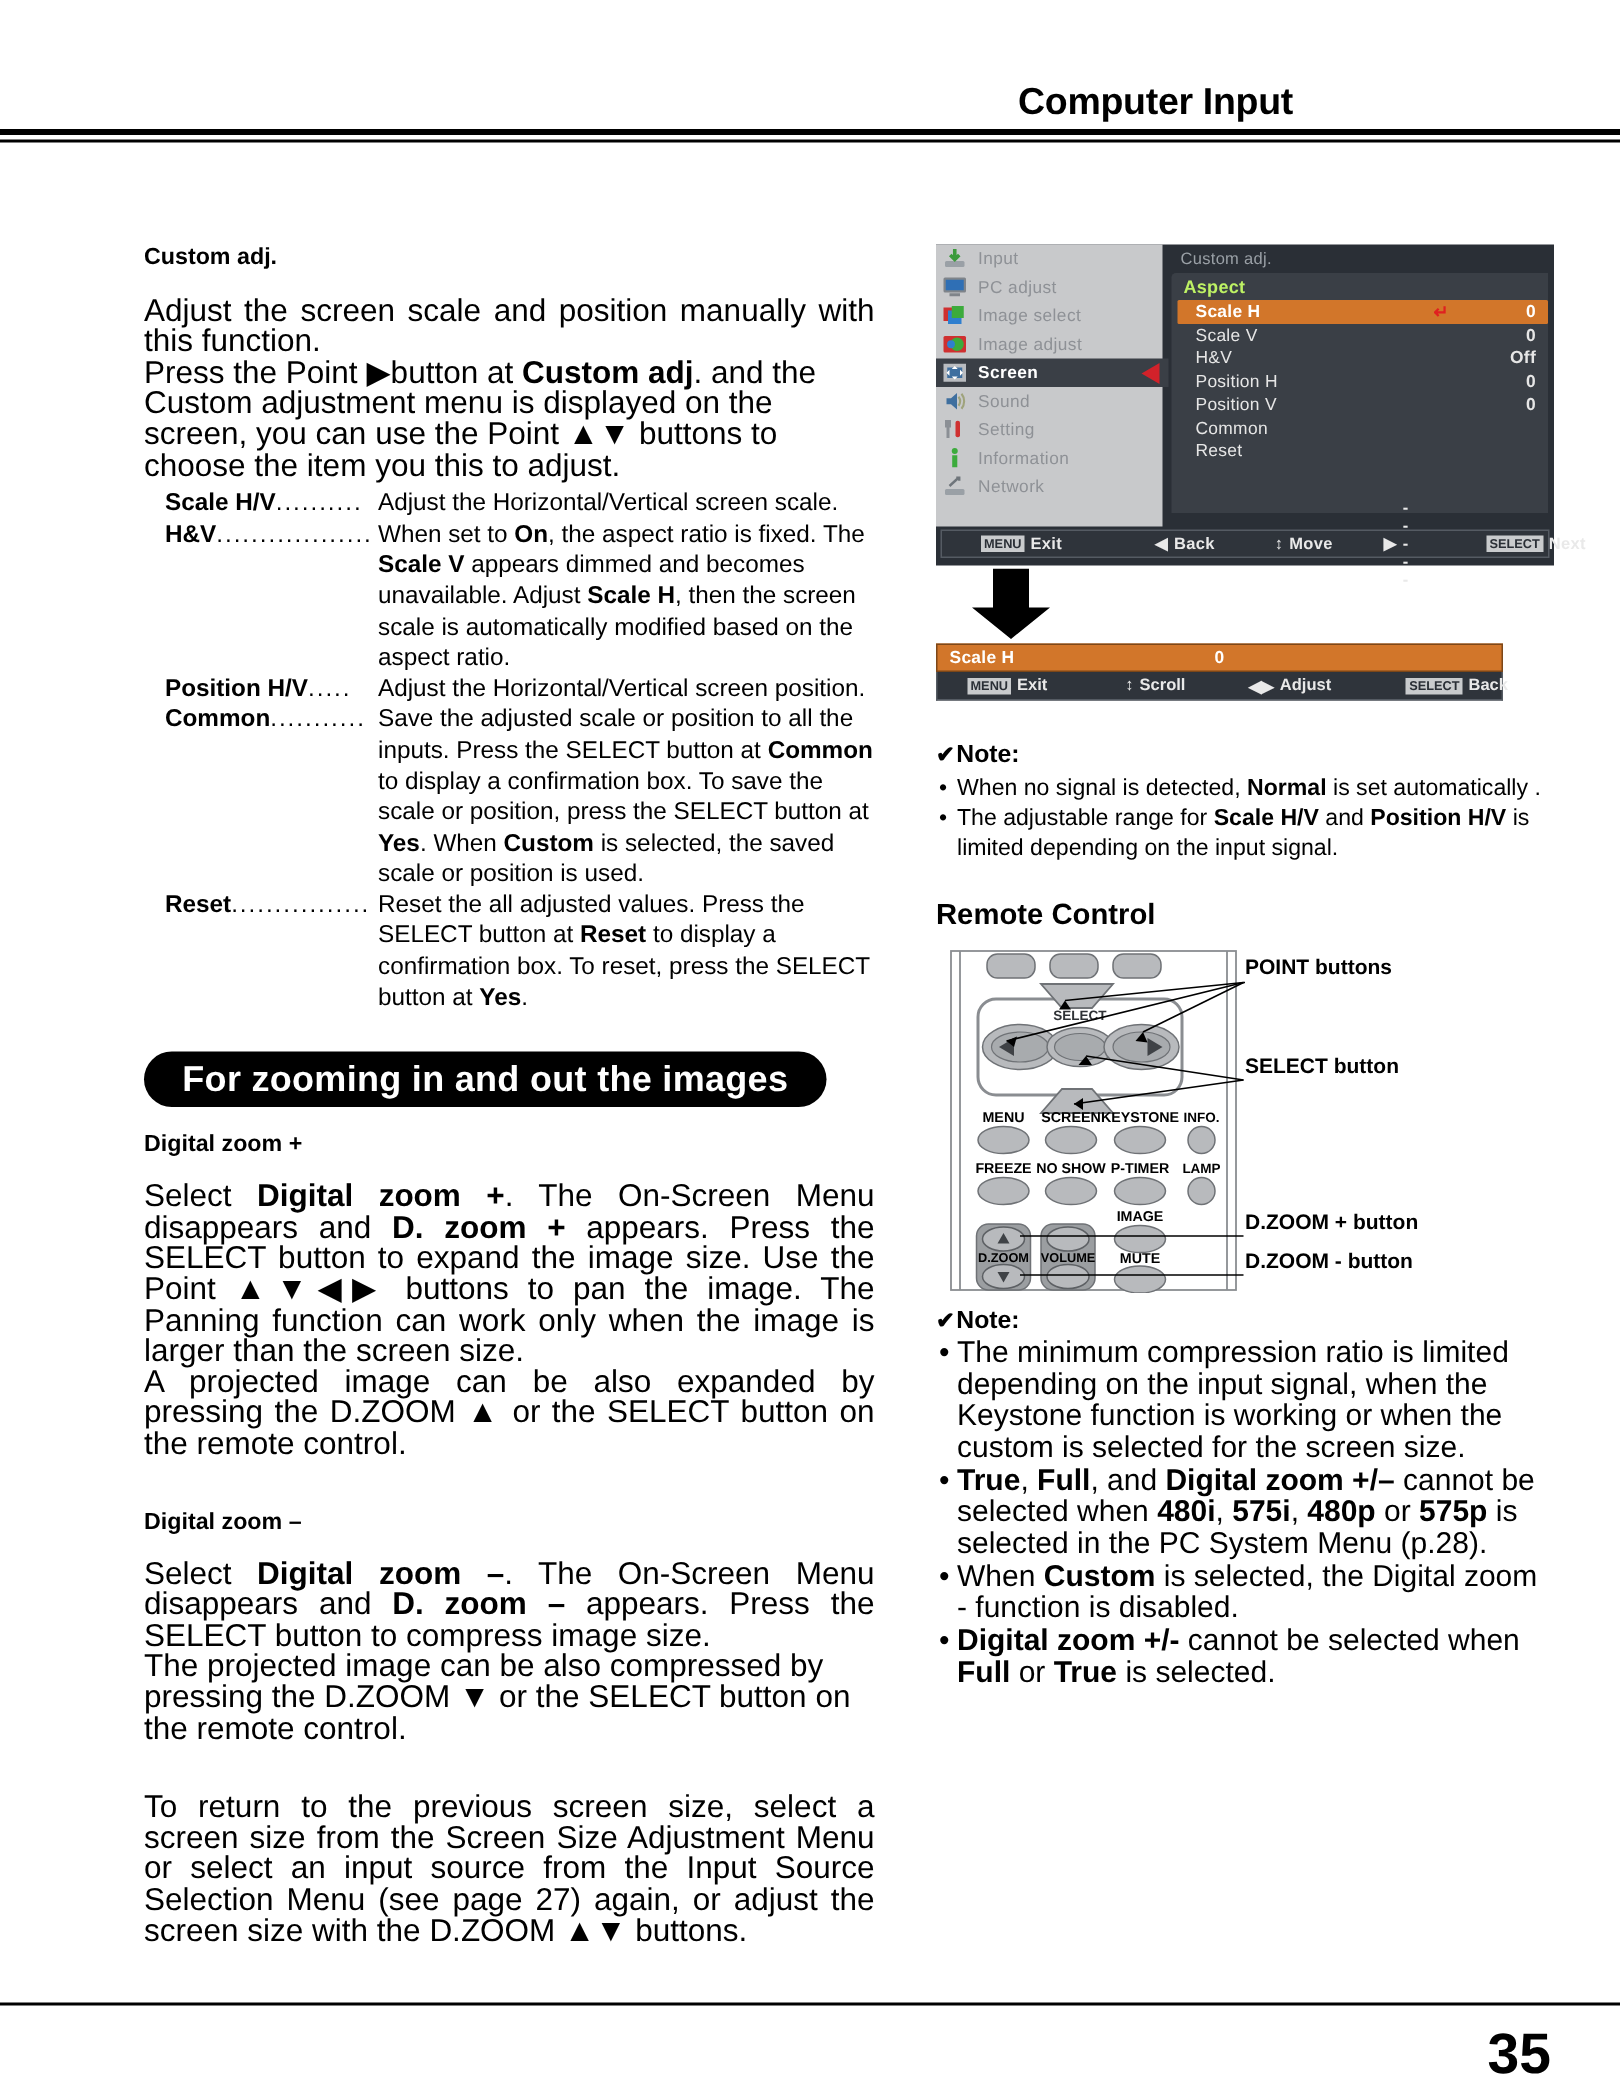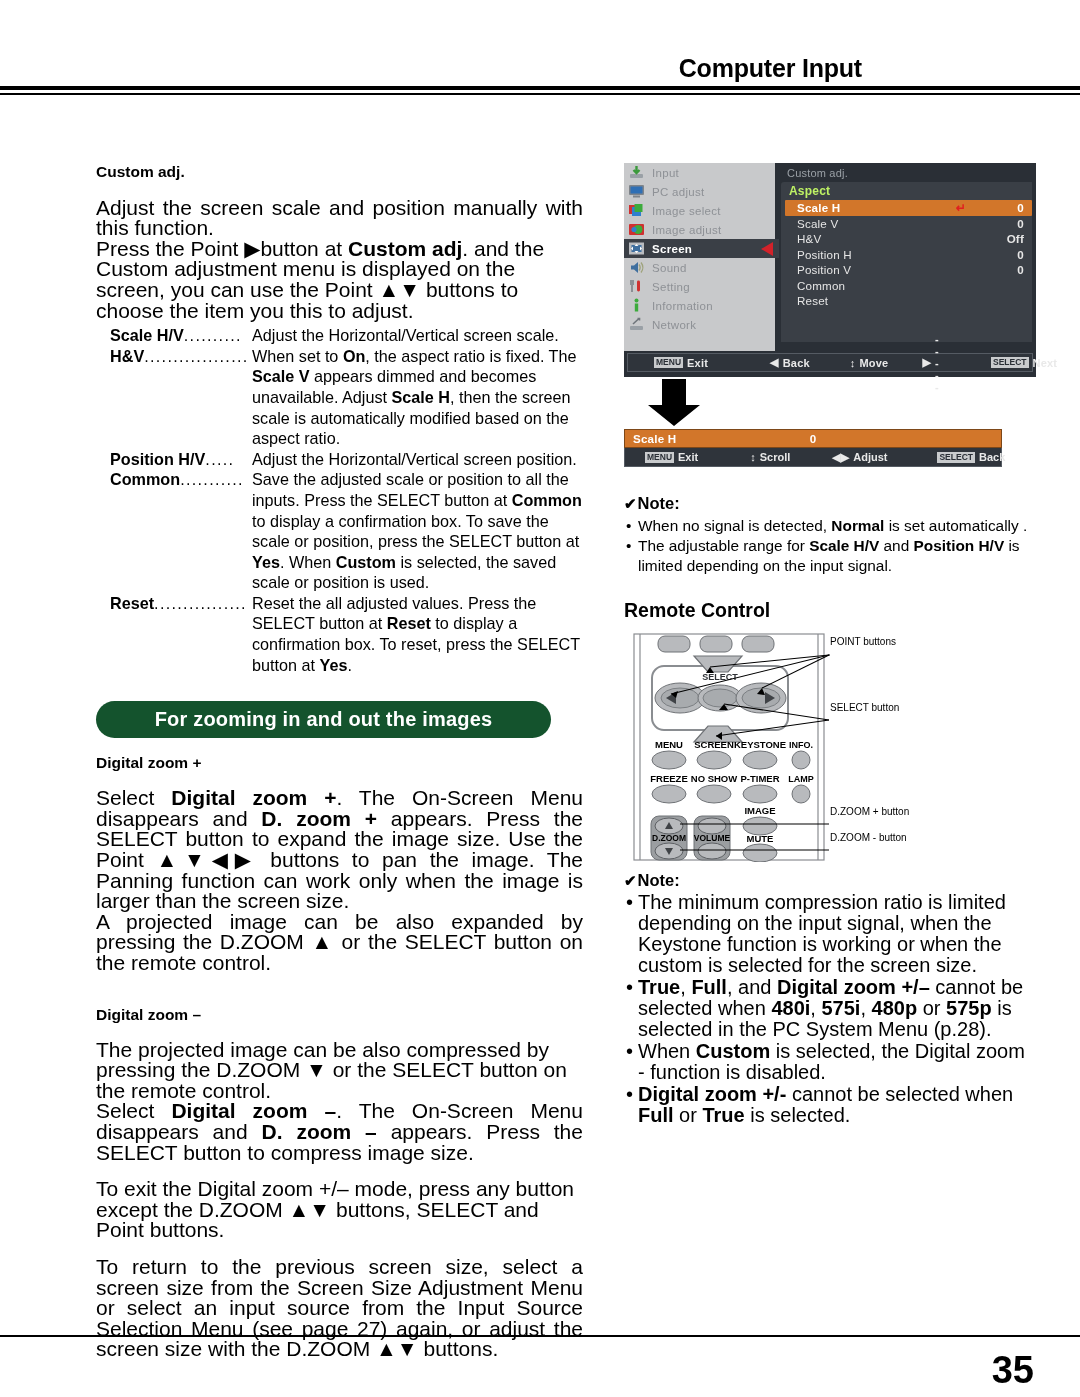--- a/index.html
+++ b/index.html
@@ -95,29 +95,29 @@
     white-space: nowrap;
     overflow: hidden;
   }
   .defterm .dots { font-weight: normal; letter-spacing: 1.3px; }
   .defdesc { flex: 1; }
   .defdesc.just { text-align: justify; }
 
   
   .banner {
     margin-top: 26px;
-    background: #14532d;
+    background: #000000;
     color: #fff;
     border-radius: 20px;
     height: 37px;
     width: 455px;
     display: flex;
     align-items: center;
     justify-content: center;
-    font-size: 20px;
+    font-size: 24px;
     font-weight: bold;
     letter-spacing: 0.2px;
   }
 
   .sub-head {
     font-size: 15.5px;
     font-weight: bold;
     margin: 16px 0 0 0;
   }
   .gap { height: 16px; }
@@ -337,22 +337,22 @@
   }
 
   
   .remote-wrap {
     position: relative;
     width: 412px;
     height: 238px;
   }
   .rc-label {
     position: absolute;
-    font-size: 10px;
-    font-weight: normal;
+    font-size: 14px;
+    font-weight: bold;
     white-space: nowrap;
   }
 
   
   .footer-rule {
     position: absolute;
     left: 0; bottom: 60px;
     width: 1080px; height: 2px;
     background: #000;
   }
@@ -419,27 +419,26 @@
   <div class="gap"></div>
 
   <p class="para"><span>Select </span><b>Digital zoom +</b><span>. The On-Screen Menu disappears and </span><b>D. zoom +</b><span> appears. Press the SELECT button to expand the image size. Use the Point </span><span>▲▼◀▶</span><span> buttons to pan the image. The Panning function can work only when the image is larger than the screen size.</span></p>
 
   <p class="para"><span>A projected image can be also expanded by pressing the D.ZOOM </span><span>▲</span><span> or the SELECT button on the remote control.</span></p>
 
   <div class="gap"></div>
   <div class="sub-head">Digital zoom –</div>
   <div class="gap"></div>
 
+  <p class="para"><span>Select </span><b>Digital zoom –</b><span>. The On-Screen Menu disappears and </span><b>D. zoom –</b><span> appears. Press the SELECT button to compress image size.</span></p>
+
   <p class="para ragged"><span>The projected image can be also compressed by pressing the D.ZOOM </span><span>▼</span><span> or the SELECT button on the remote control.</span></p>
 
-  <p class="para"><span>Select </span><b>Digital zoom –</b><span>. The On-Screen Menu disappears and </span><b>D. zoom –</b><span> appears. Press the SELECT button to compress image size.</span></p>
-
   <div class="gap"></div>
 
-  <p class="para ragged"><span>To exit the Digital zoom +/– mode, press any button except the D.ZOOM </span><span>▲▼</span><span> buttons, SELECT and Point buttons.</span></p>
 
   <div class="gap"></div>
 
   <p class="para"><span>To return to the previous screen size, select a screen size from the Screen Size Adjustment Menu or select an input source from the Input Source Selection Menu (see page 27) again, or adjust the screen size with the D.ZOOM </span><span>▲▼</span><span> buttons.</span></p>
 
 </div>
 
 <div class="col-right">
 
   <div class="osd">

